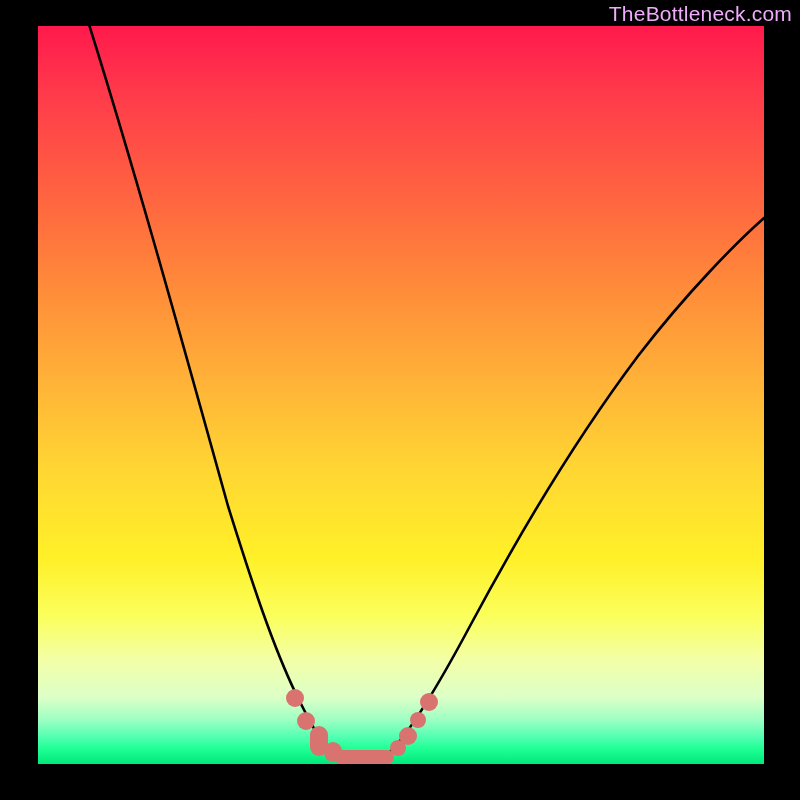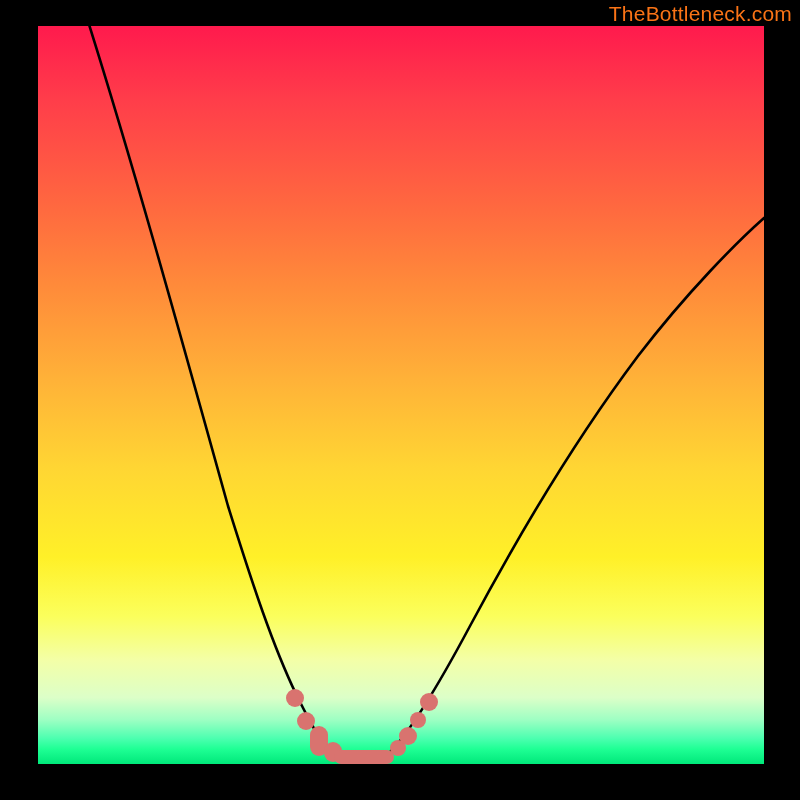--- a/index.html
+++ b/index.html
@@ -39,21 +39,21 @@
       #9effc3 94%,
       #4dffb0 96.5%,
       #1eff94 98%,
       #00e87a 100%
     );
   }
   .watermark {
     position: absolute;
     top: 2px;
     right: 8px;
-    color: #f97316;
+    color: #f0abfc;
     font-size: 21px;
     letter-spacing: 0.2px;
     user-select: none;
   }
   svg.curve {
     position: absolute;
     left: 0;
     top: 0;
     width: 726px;
     height: 738px;

